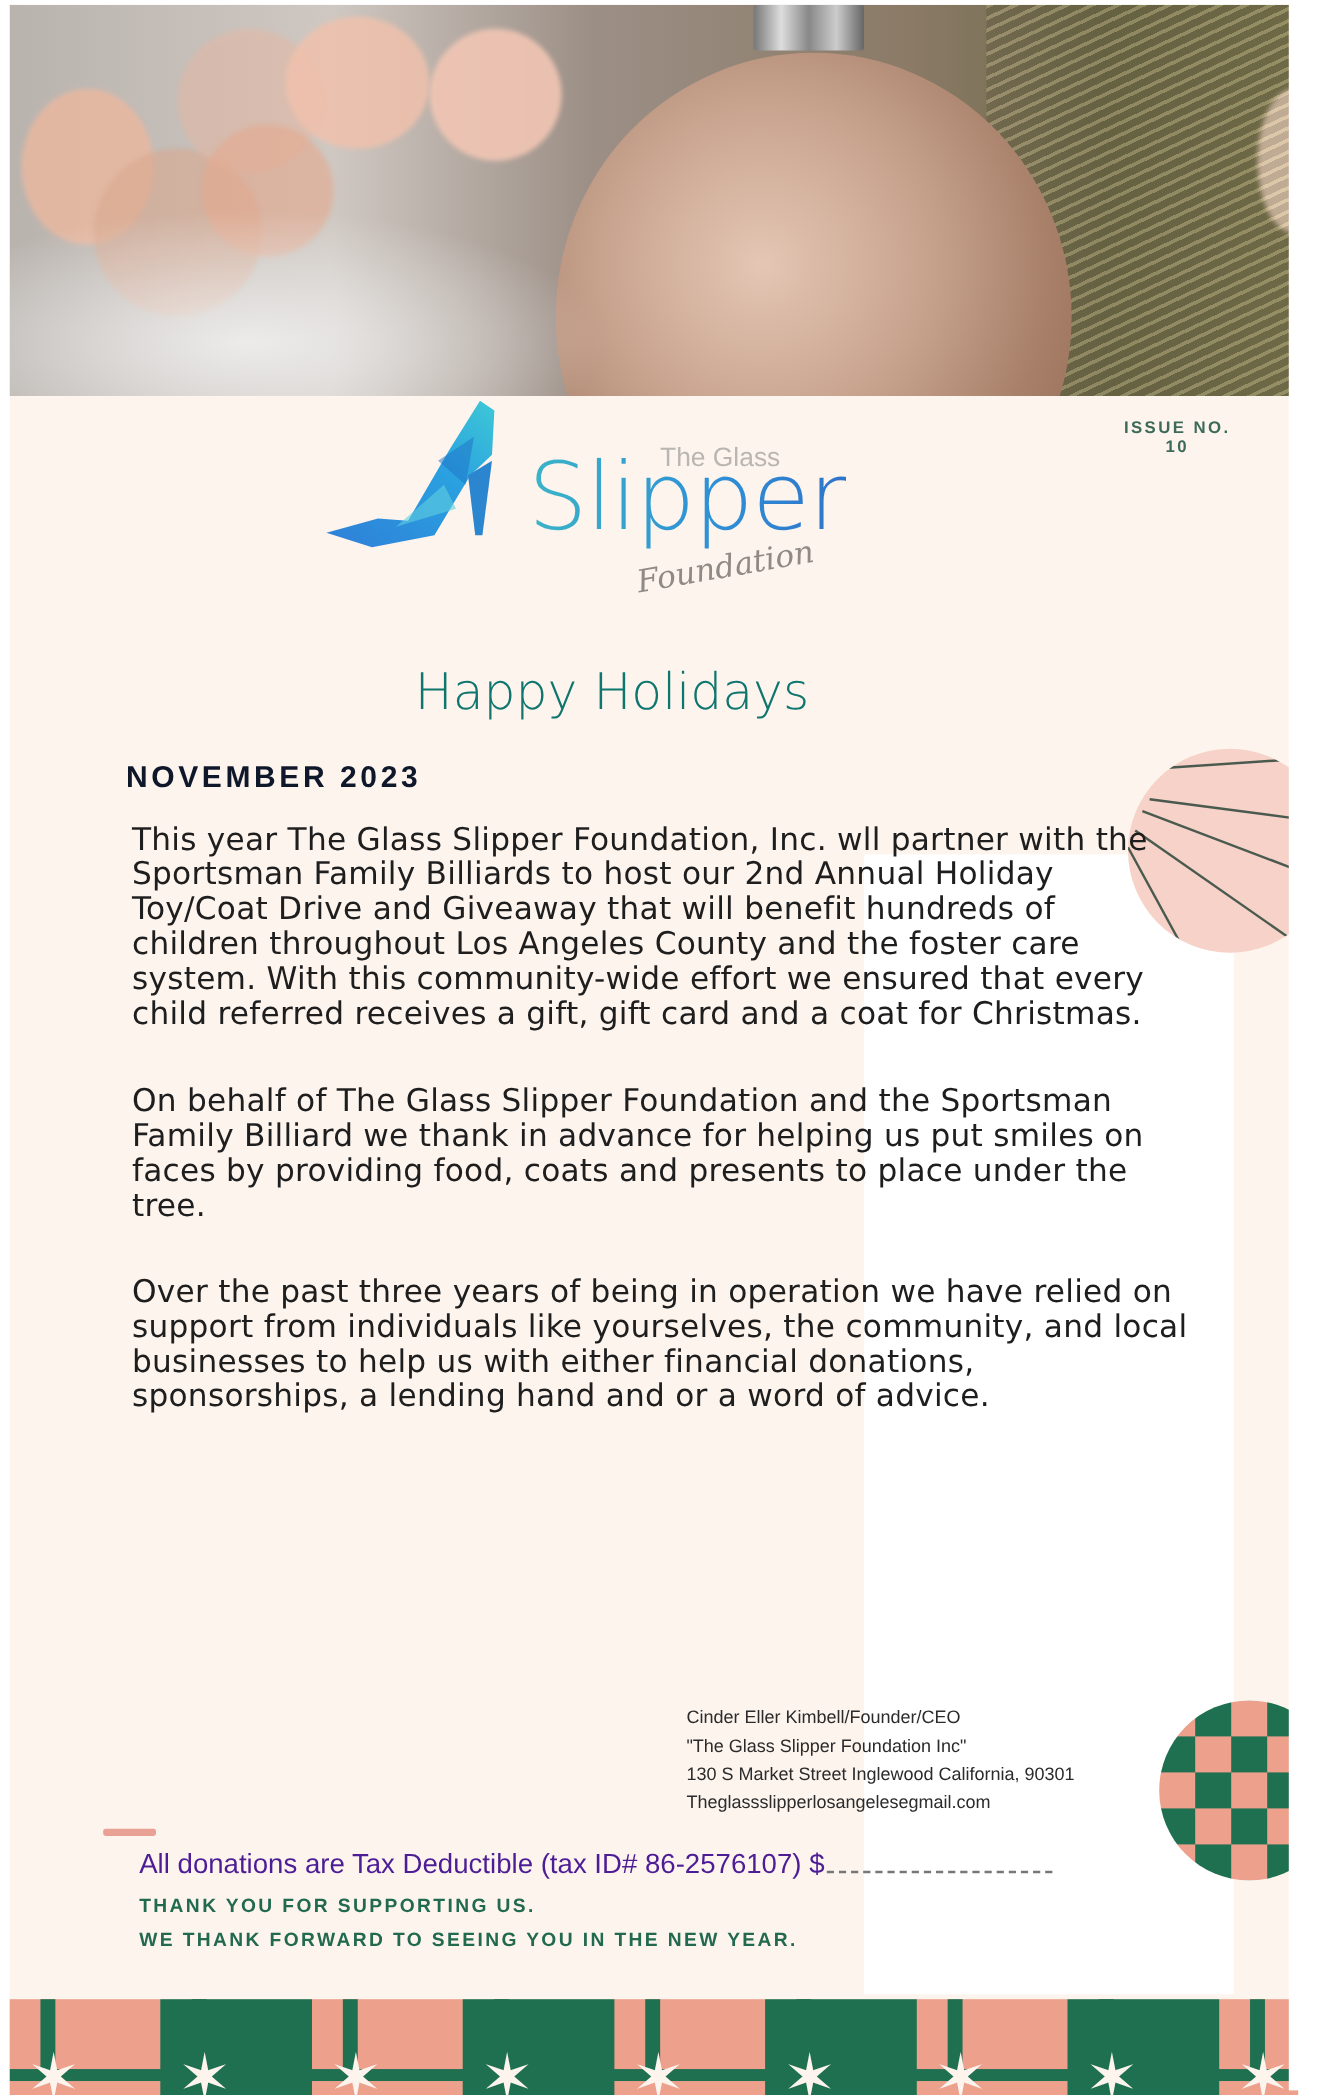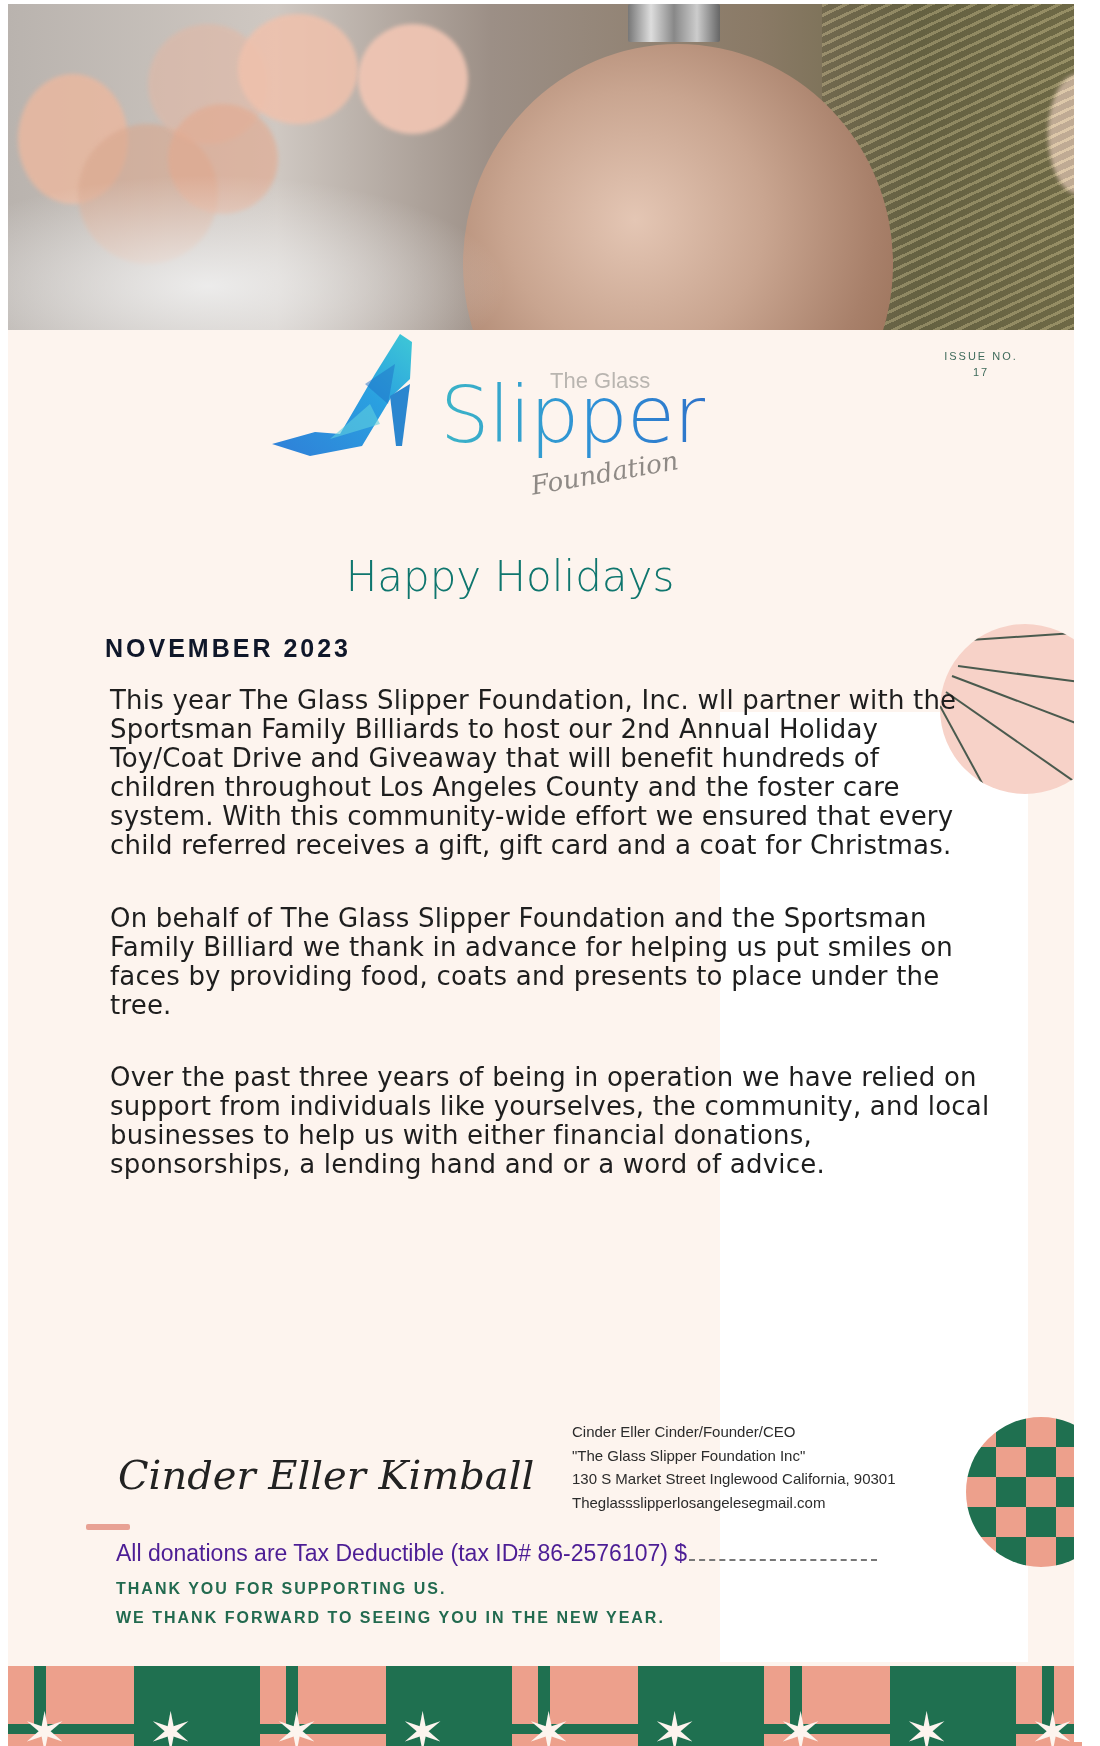--- a/index.html
+++ b/index.html
@@ -15,21 +15,21 @@
   .fog{position:absolute;left:0;top:170px;width:500px;height:160px;background:radial-gradient(ellipse at 40% 70%,rgba(240,240,240,0.9),rgba(240,240,240,0) 70%);}
   .needles{position:absolute;right:0;top:0;width:260px;height:326px;background:repeating-linear-gradient(155deg,rgba(200,190,140,0.35) 0 3px,rgba(70,70,40,0.25) 3px 9px);}
   
   .white-panel{position:absolute;left:712px;top:708px;width:308px;height:950px;background:#ffffff;}
   
   .logo{position:absolute;left:262px;top:326px;width:480px;height:200px;}
   .logo-the-glass{position:absolute;left:280px;top:38px;font-size:22px;color:#b9b5b0;font-family:"Liberation Sans",sans-serif;}
   .logo-slipper{position:absolute;left:170px;top:40px;font-size:78px;font-family:"DejaVu Sans",sans-serif;font-weight:200;letter-spacing:-1px;
     background:linear-gradient(90deg,#3bb4c7,#2e8fd6 60%,#2f74c9);-webkit-background-clip:text;background-clip:text;color:transparent;}
   .logo-foundation{position:absolute;left:260px;top:128px;font-size:26px;font-style:italic;font-family:"DejaVu Serif",serif;color:#8f8a86;transform:rotate(-10deg);}
-  .issue{position:absolute;left:918px;top:344px;width:110px;text-align:center;font-size:11px;font-weight:normal;letter-spacing:2px;color:#3e6a5a;line-height:16px;}
+  .issue{position:absolute;left:918px;top:344px;width:110px;text-align:center;font-size:14px;font-weight:bold;letter-spacing:2px;color:#3e6a5a;line-height:16px;}
   .title{position:absolute;left:0;width:1004px;top:548px;text-align:center;font-size:42px;color:#0f766e;font-family:"DejaVu Sans",sans-serif;font-weight:300;}
   .date{position:absolute;left:97px;top:630px;font-size:25px;font-weight:bold;letter-spacing:3px;color:#0f172a;}
   .body{position:absolute;left:102px;top:682px;width:880px;font-size:26px;line-height:29px;color:#1e1e1e;font-family:"DejaVu Sans",sans-serif;letter-spacing:0.2px;}
   .body p{margin:0 0 43.5px 0;}
   .sig{position:absolute;left:110px;top:1448px;font-size:40px;font-style:italic;font-family:"DejaVu Serif",serif;color:#222;}
   .contact{position:absolute;left:564px;top:1416px;font-size:15px;line-height:23.5px;color:#2b2b2b;}
   .dash{position:absolute;left:78px;top:1520px;width:44px;height:6px;background:#e8a194;border-radius:2px;}
   .donate{position:absolute;left:108px;top:1536px;font-size:23px;color:#4c1d95;}
   .blank{display:inline-block;width:188px;border-bottom:2px dashed #777;margin-left:2px;}
   .thanks{position:absolute;left:108px;font-size:16px;font-weight:bold;letter-spacing:2px;color:#226a4f;}
@@ -94,36 +94,35 @@
       <path d="M60,105 L100,70 L110,90 Z" fill="#5fd0e0" opacity=".6"></path>
       <path d="M95,50 L125,30 L118,70 Z" fill="#1e6fc7" opacity=".5"></path>
     </svg>
     <div class="logo-the-glass">The Glass</div>
     <div class="logo-slipper">Slipper</div>
     <div class="logo-foundation">Foundation</div>
   </div>
 
   <div class="issue">
     <div>ISSUE NO.</div>
-    <div>17</div>
+    <div>10</div>
   </div>
 
   <div class="title">Happy Holidays</div>
   <div class="date">NOVEMBER 2023</div>
 
   <div class="body">
     <p>This year The Glass Slipper Foundation, Inc. wll partner with the Sportsman Family Billiards to host our 2nd Annual Holiday Toy/Coat Drive and Giveaway that will benefit hundreds of children throughout Los Angeles County and the foster care system. With this community-wide effort we ensured that every child referred receives a gift, gift card and a coat for Christmas.</p>
     <p>On behalf of The Glass Slipper Foundation and the Sportsman Family Billiard we thank in advance for helping us put smiles on faces by providing food, coats and presents to place under the tree.</p>
     <p>Over the past three years of being in operation we have relied on support from individuals like yourselves, the community, and local businesses to help us with either financial donations, sponsorships, a lending hand and or a word of advice.</p>
   </div>
 
-  <div class="sig">Cinder Eller Kimball</div>
 
   <div class="contact">
-    <div>Cinder Eller Cinder/Founder/CEO</div>
+    <div>Cinder Eller Kimbell/Founder/CEO</div>
     <div>"The Glass Slipper Foundation Inc"</div>
     <div>130 S Market Street Inglewood California, 90301</div>
     <div>Theglassslipperlosangelesegmail.com</div>
   </div>
 
   <div class="checker"></div>
 
   <div class="dash"></div>
   <div class="donate">
     <span>All donations are Tax Deductible (tax ID# 86-2576107) $</span><span class="blank"></span>

